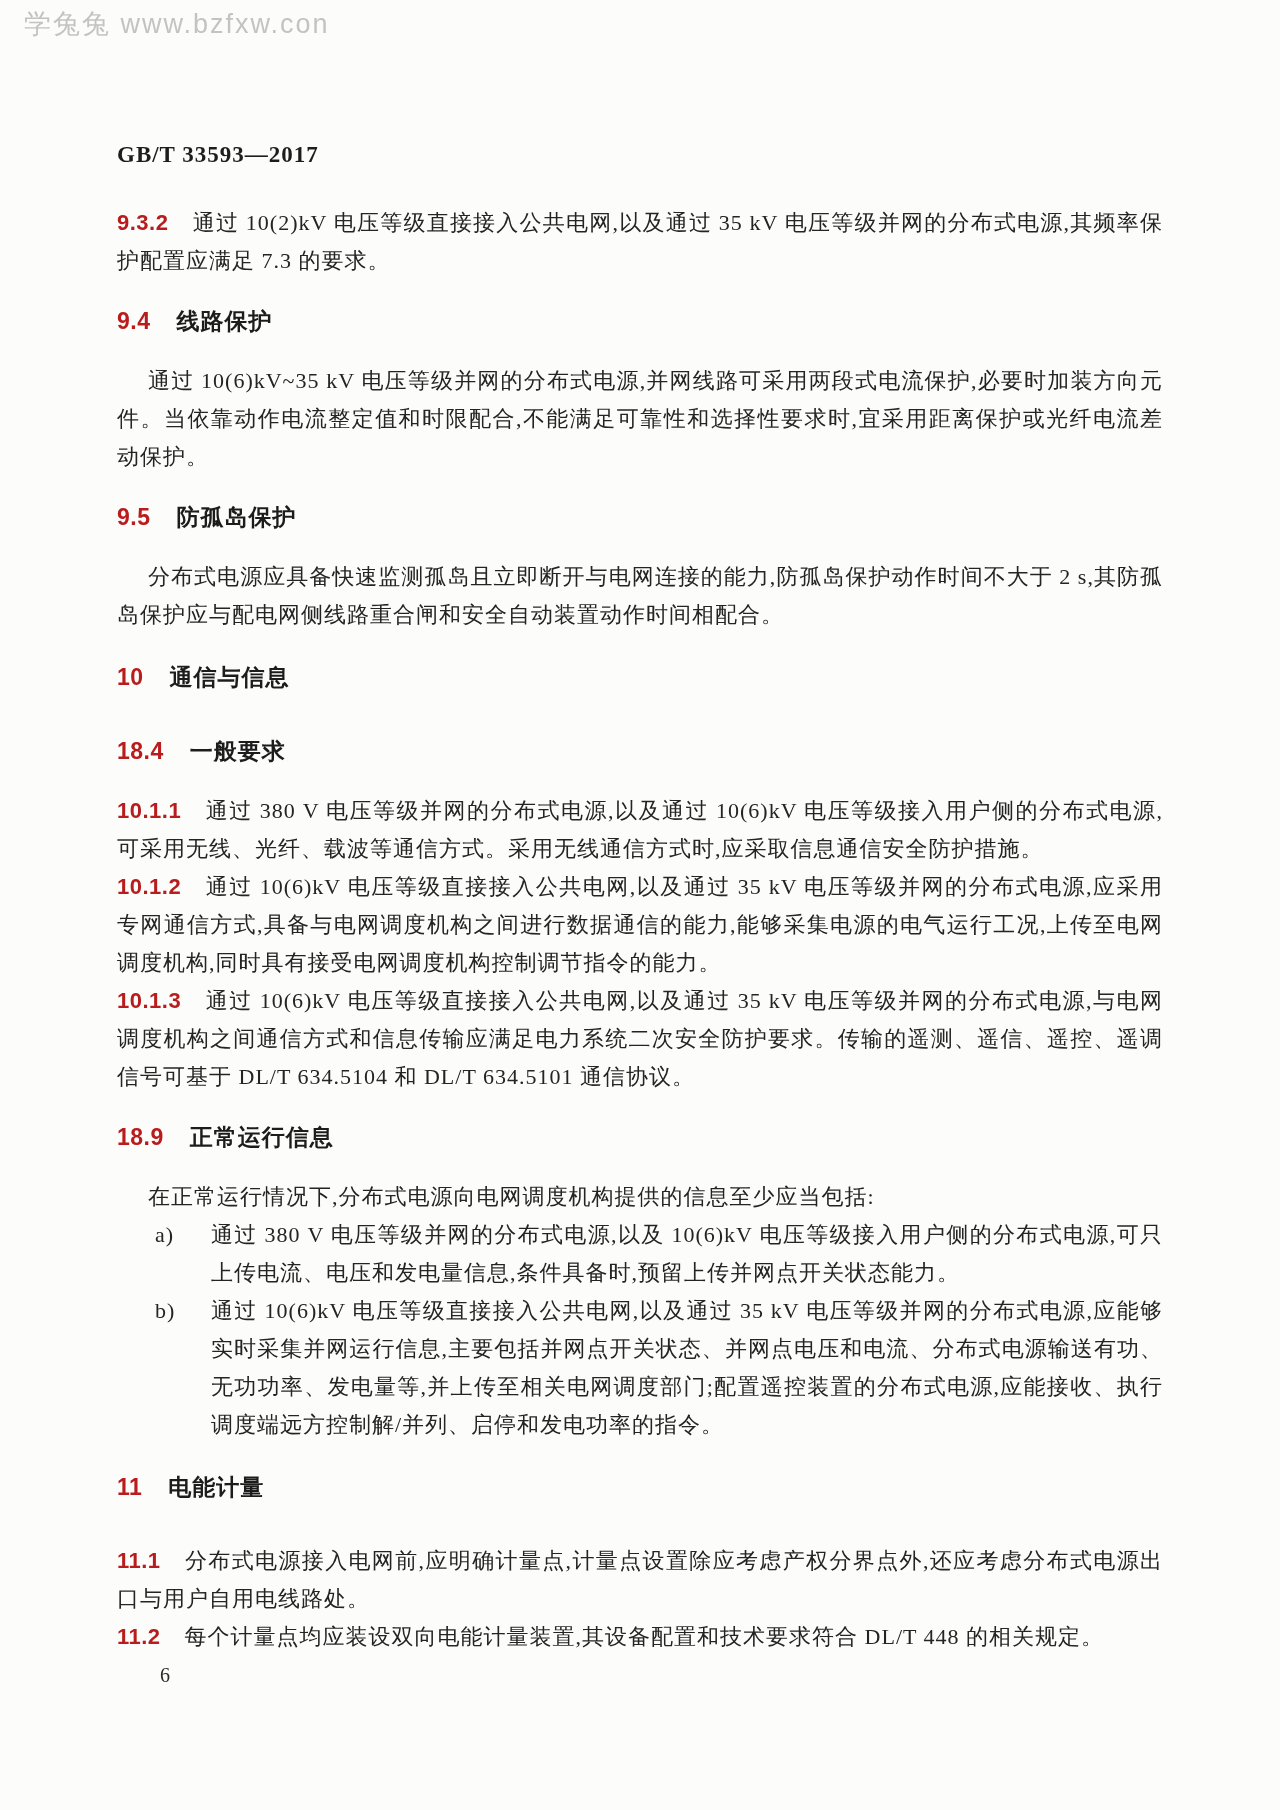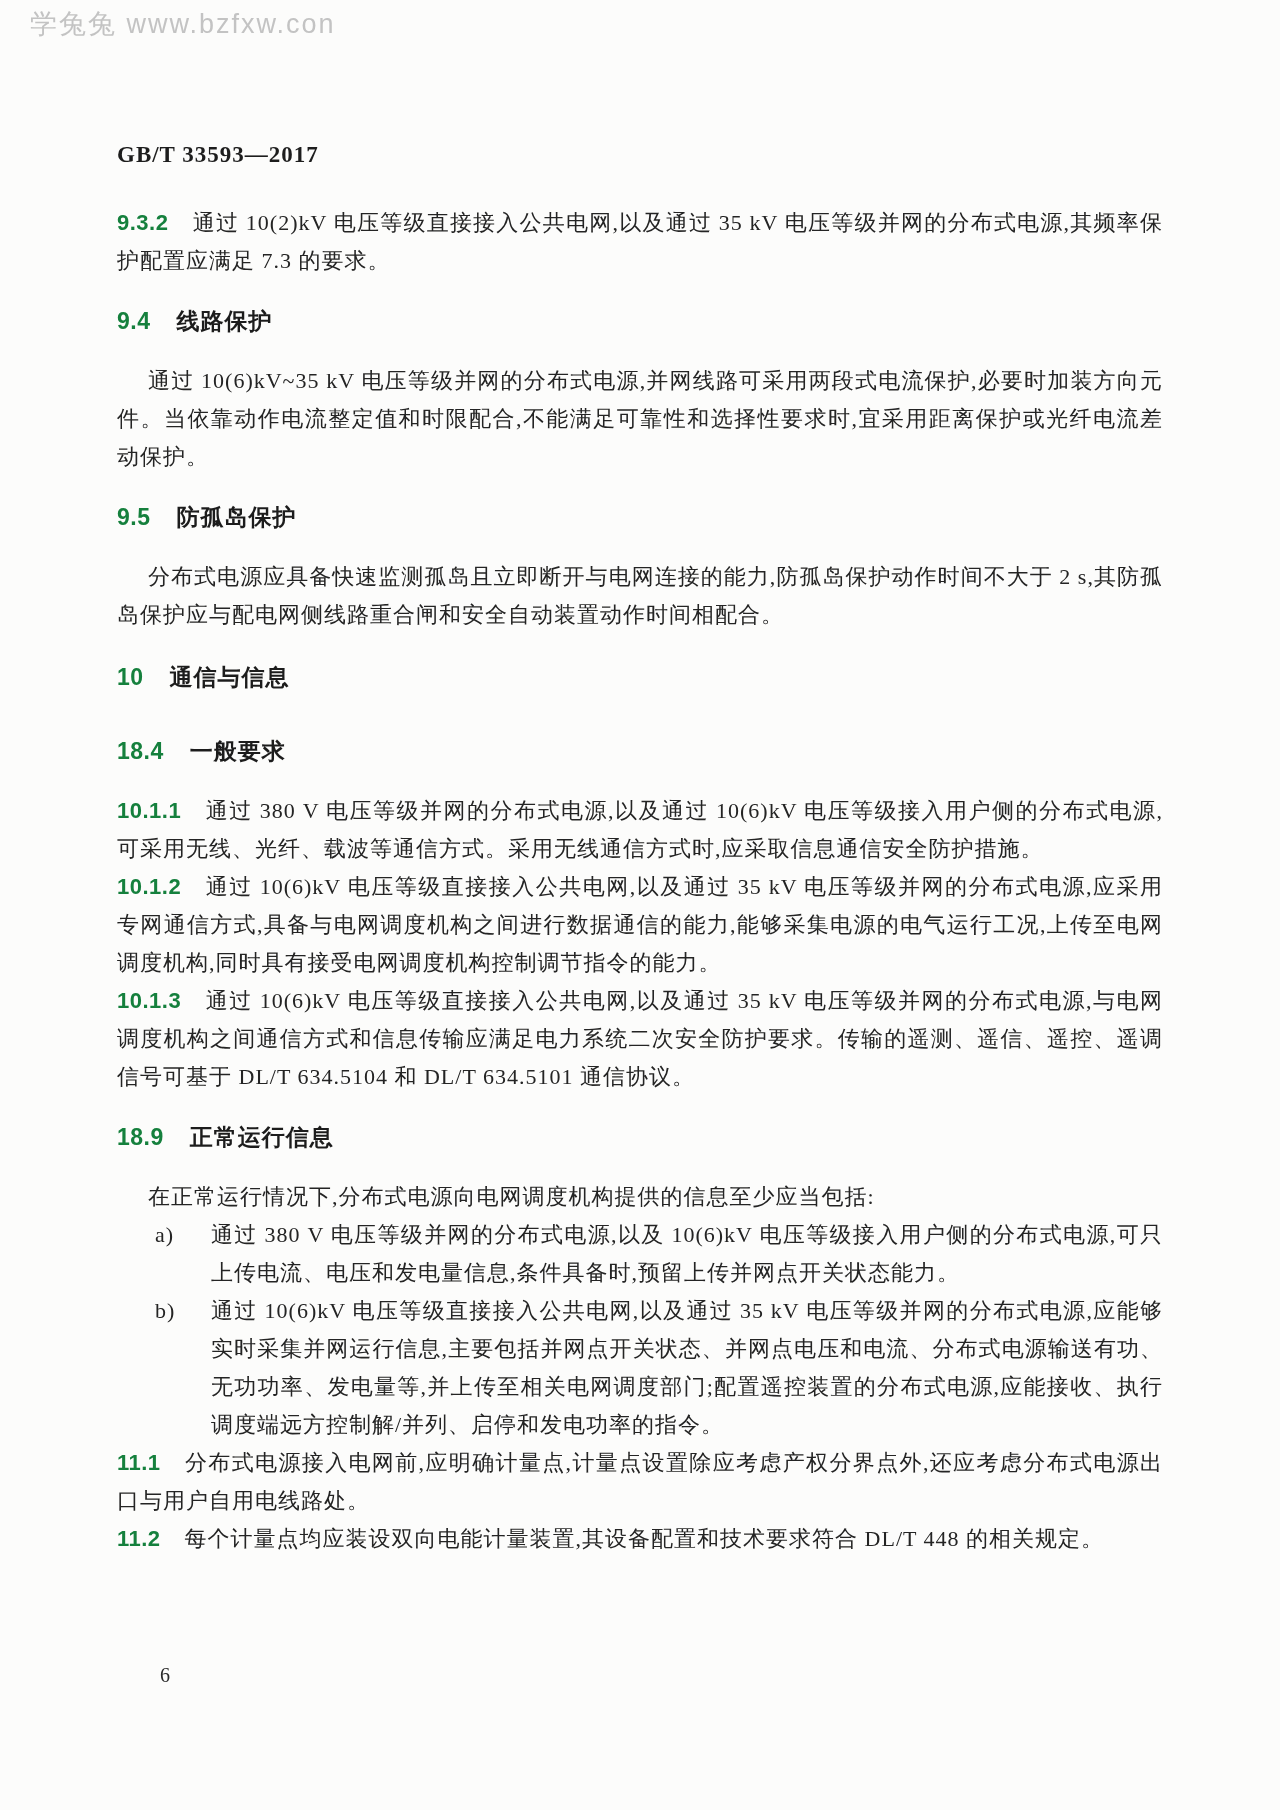--- a/index.html
+++ b/index.html
@@ -6,39 +6,39 @@
   html,body { background:#e9e9e9; }
   body {
     width:1280px; height:1810px;
     font-family:"Liberation Serif","DejaVu Serif",serif;
   }
   .page {
     position:relative; width:1280px; height:1810px;
     background:#fcfcfb; overflow:hidden; color:#232323;
   }
   .watermark {
-    position:absolute; top:6px; left:30px;
+    position:absolute; top:6px; left:24px;
     font-family:"Liberation Sans","DejaVu Sans",sans-serif;
     font-size:27px; color:#c3c3c3; letter-spacing:2px; white-space:nowrap;
   }
   .doc-header {
     position:absolute; top:142px; left:117px;
     font-size:23px; font-weight:bold; letter-spacing:1px; color:#1d1d1d;text-align:right;
   }
   .content {
     position:absolute; top:204px; left:117px; width:1046px;
   }
   .para {
     font-size:22px; line-height:38px; letter-spacing:1px;
     text-align:justify; color:#242424;
   }
   .para.indent { text-indent:31px; }
   .clause-num {
     font-family:"Liberation Sans","DejaVu Sans",sans-serif;
-    font-weight:bold; letter-spacing:0.5px; margin-right:24px; color:#15803d;
+    font-weight:bold; letter-spacing:0.5px; margin-right:24px; color:#b91c1c;
   }
   .heading, .chapter {
     font-family:"Liberation Sans","DejaVu Sans",sans-serif;
     font-weight:bold; font-size:23px; line-height:38px;
     letter-spacing:1px; color:#1c1c1c;
   }
   .heading { margin:22px 0; }
   .chapter { margin:24px 0 36px 0; }
   .heading .clause-num, .chapter .clause-num { margin-right:26px; }
   .list-item {
@@ -80,19 +80,20 @@
   <p class="para"><span class="clause-num">10.1.3</span><span class="clause-text">通过 10(6)kV 电压等级直接接入公共电网,以及通过 35 kV 电压等级并网的分布式电源,与电网调度机构之间通信方式和信息传输应满足电力系统二次安全防护要求。传输的遥测、遥信、遥控、遥调信号可基于 DL/T 634.5104 和 DL/T 634.5101 通信协议。</span></p>
 
   <h3 class="heading"><span class="clause-num">18.9</span><span class="heading-title">正常运行信息</span></h3>
 
   <p class="para indent">在正常运行情况下,分布式电源向电网调度机构提供的信息至少应当包括:</p>
 
   <div class="list-item"><span class="list-marker">a)</span><span class="list-text">通过 380 V 电压等级并网的分布式电源,以及 10(6)kV 电压等级接入用户侧的分布式电源,可只上传电流、电压和发电量信息,条件具备时,预留上传并网点开关状态能力。</span></div>
 
   <div class="list-item"><span class="list-marker">b)</span><span class="list-text">通过 10(6)kV 电压等级直接接入公共电网,以及通过 35 kV 电压等级并网的分布式电源,应能够实时采集并网运行信息,主要包括并网点开关状态、并网点电压和电流、分布式电源输送有功、无功功率、发电量等,并上传至相关电网调度部门;配置遥控装置的分布式电源,应能接收、执行调度端远方控制解/并列、启停和发电功率的指令。</span></div>
 
+  <h2 class="chapter"><span class="clause-num">11</span><span class="heading-title">电能计量</span></h2>
 
   <p class="para"><span class="clause-num">11.1</span><span class="clause-text">分布式电源接入电网前,应明确计量点,计量点设置除应考虑产权分界点外,还应考虑分布式电源出口与用户自用电线路处。</span></p>
 
   <p class="para"><span class="clause-num">11.2</span><span class="clause-text">每个计量点均应装设双向电能计量装置,其设备配置和技术要求符合 DL/T 448 的相关规定。</span></p>
 </div>
   <div class="page-number">6</div>
 </main>
 
 </body></html>

